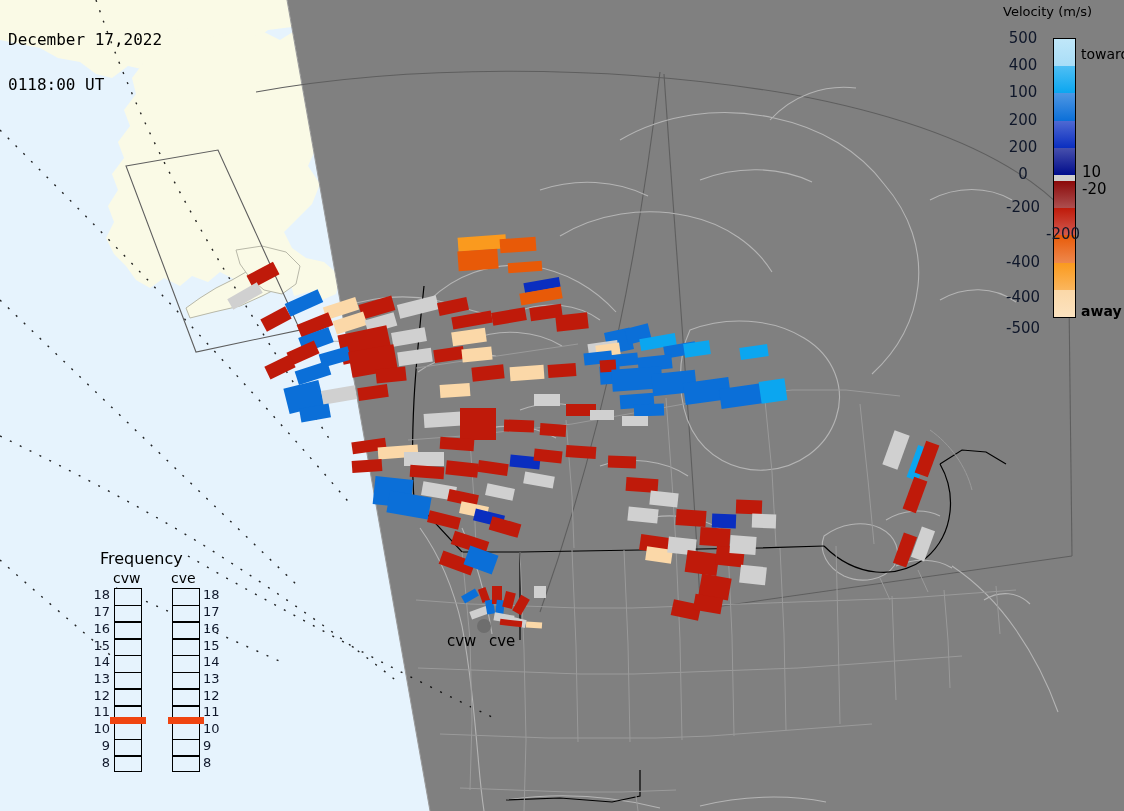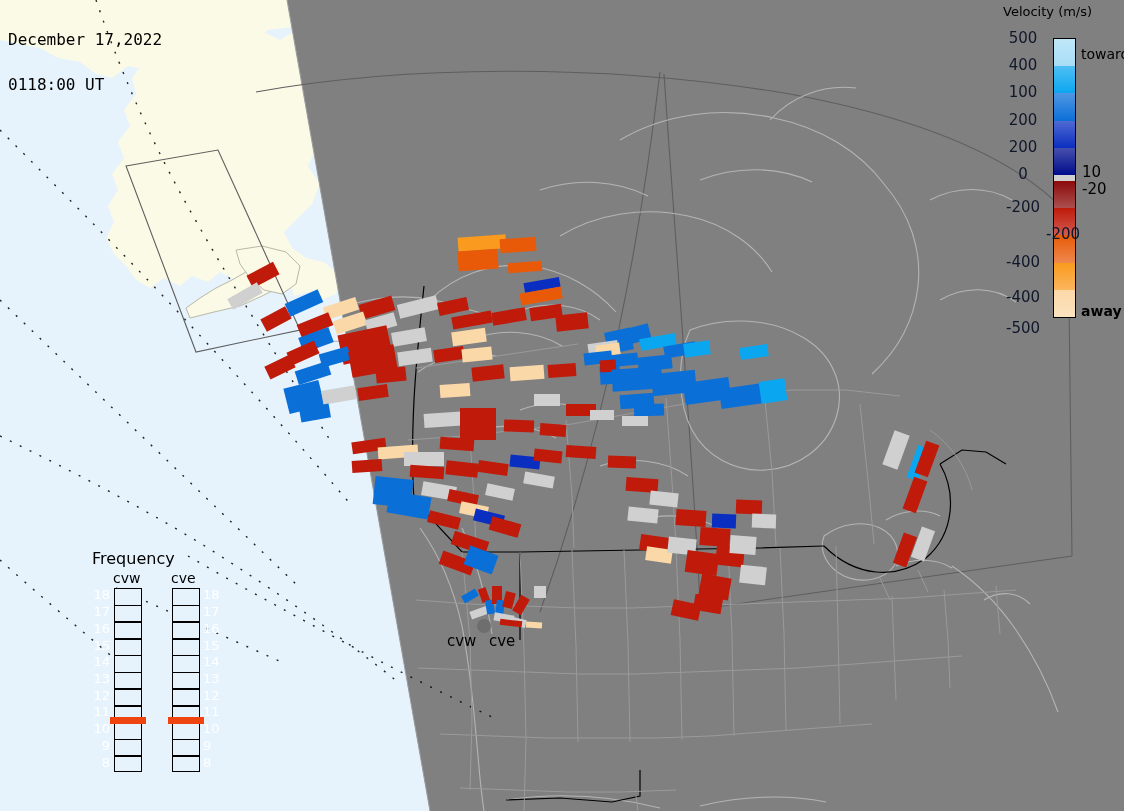--- a/index.html
+++ b/index.html
@@ -5,23 +5,23 @@
   html,body{margin:0;padding:0;background:#808080;}
   body{width:1124px;height:811px;overflow:hidden;
        font-family:"DejaVu Sans",sans-serif;}
   #root{position:relative;width:1124px;height:811px;overflow:hidden;background:#808080;}
   svg.layer{position:absolute;left:0;top:0;width:1124px;height:811px;}
   .txt{position:absolute;white-space:pre;color:#000;}
   #timestamp{left:8px;top:2px;font-size:16px;line-height:15px;font-family:"DejaVu Sans Mono",monospace;letter-spacing:0px;}
   #cb-title{left:1003px;top:4px;font-size:13px;}
   .cb-tick{position:absolute;font-size:15px;color:#0f172a;text-align:center;width:46px;}
   .cb-side{position:absolute;font-size:14px;color:#000;}
-  #freq-title{left:92px;top:549px;font-size:16px;}
+  #freq-title{left:100px;top:549px;font-size:16px;}
   .freq-hdr{position:absolute;font-size:14px;color:#000;}
-  .freq-num{position:absolute;font-size:13px;color:#ffffff;width:20px;text-align:right;}
+  .freq-num{position:absolute;font-size:13px;color:#0f172a;width:20px;text-align:right;}
   .site-lbl{position:absolute;font-size:15px;color:#000;}
 </style>
 </head>
 <body>
 
 <div id="root">
 
   <svg class="layer" viewBox="0 0 1124 811" preserveAspectRatio="none">
     <defs>
       <clipPath id="clipDay">

